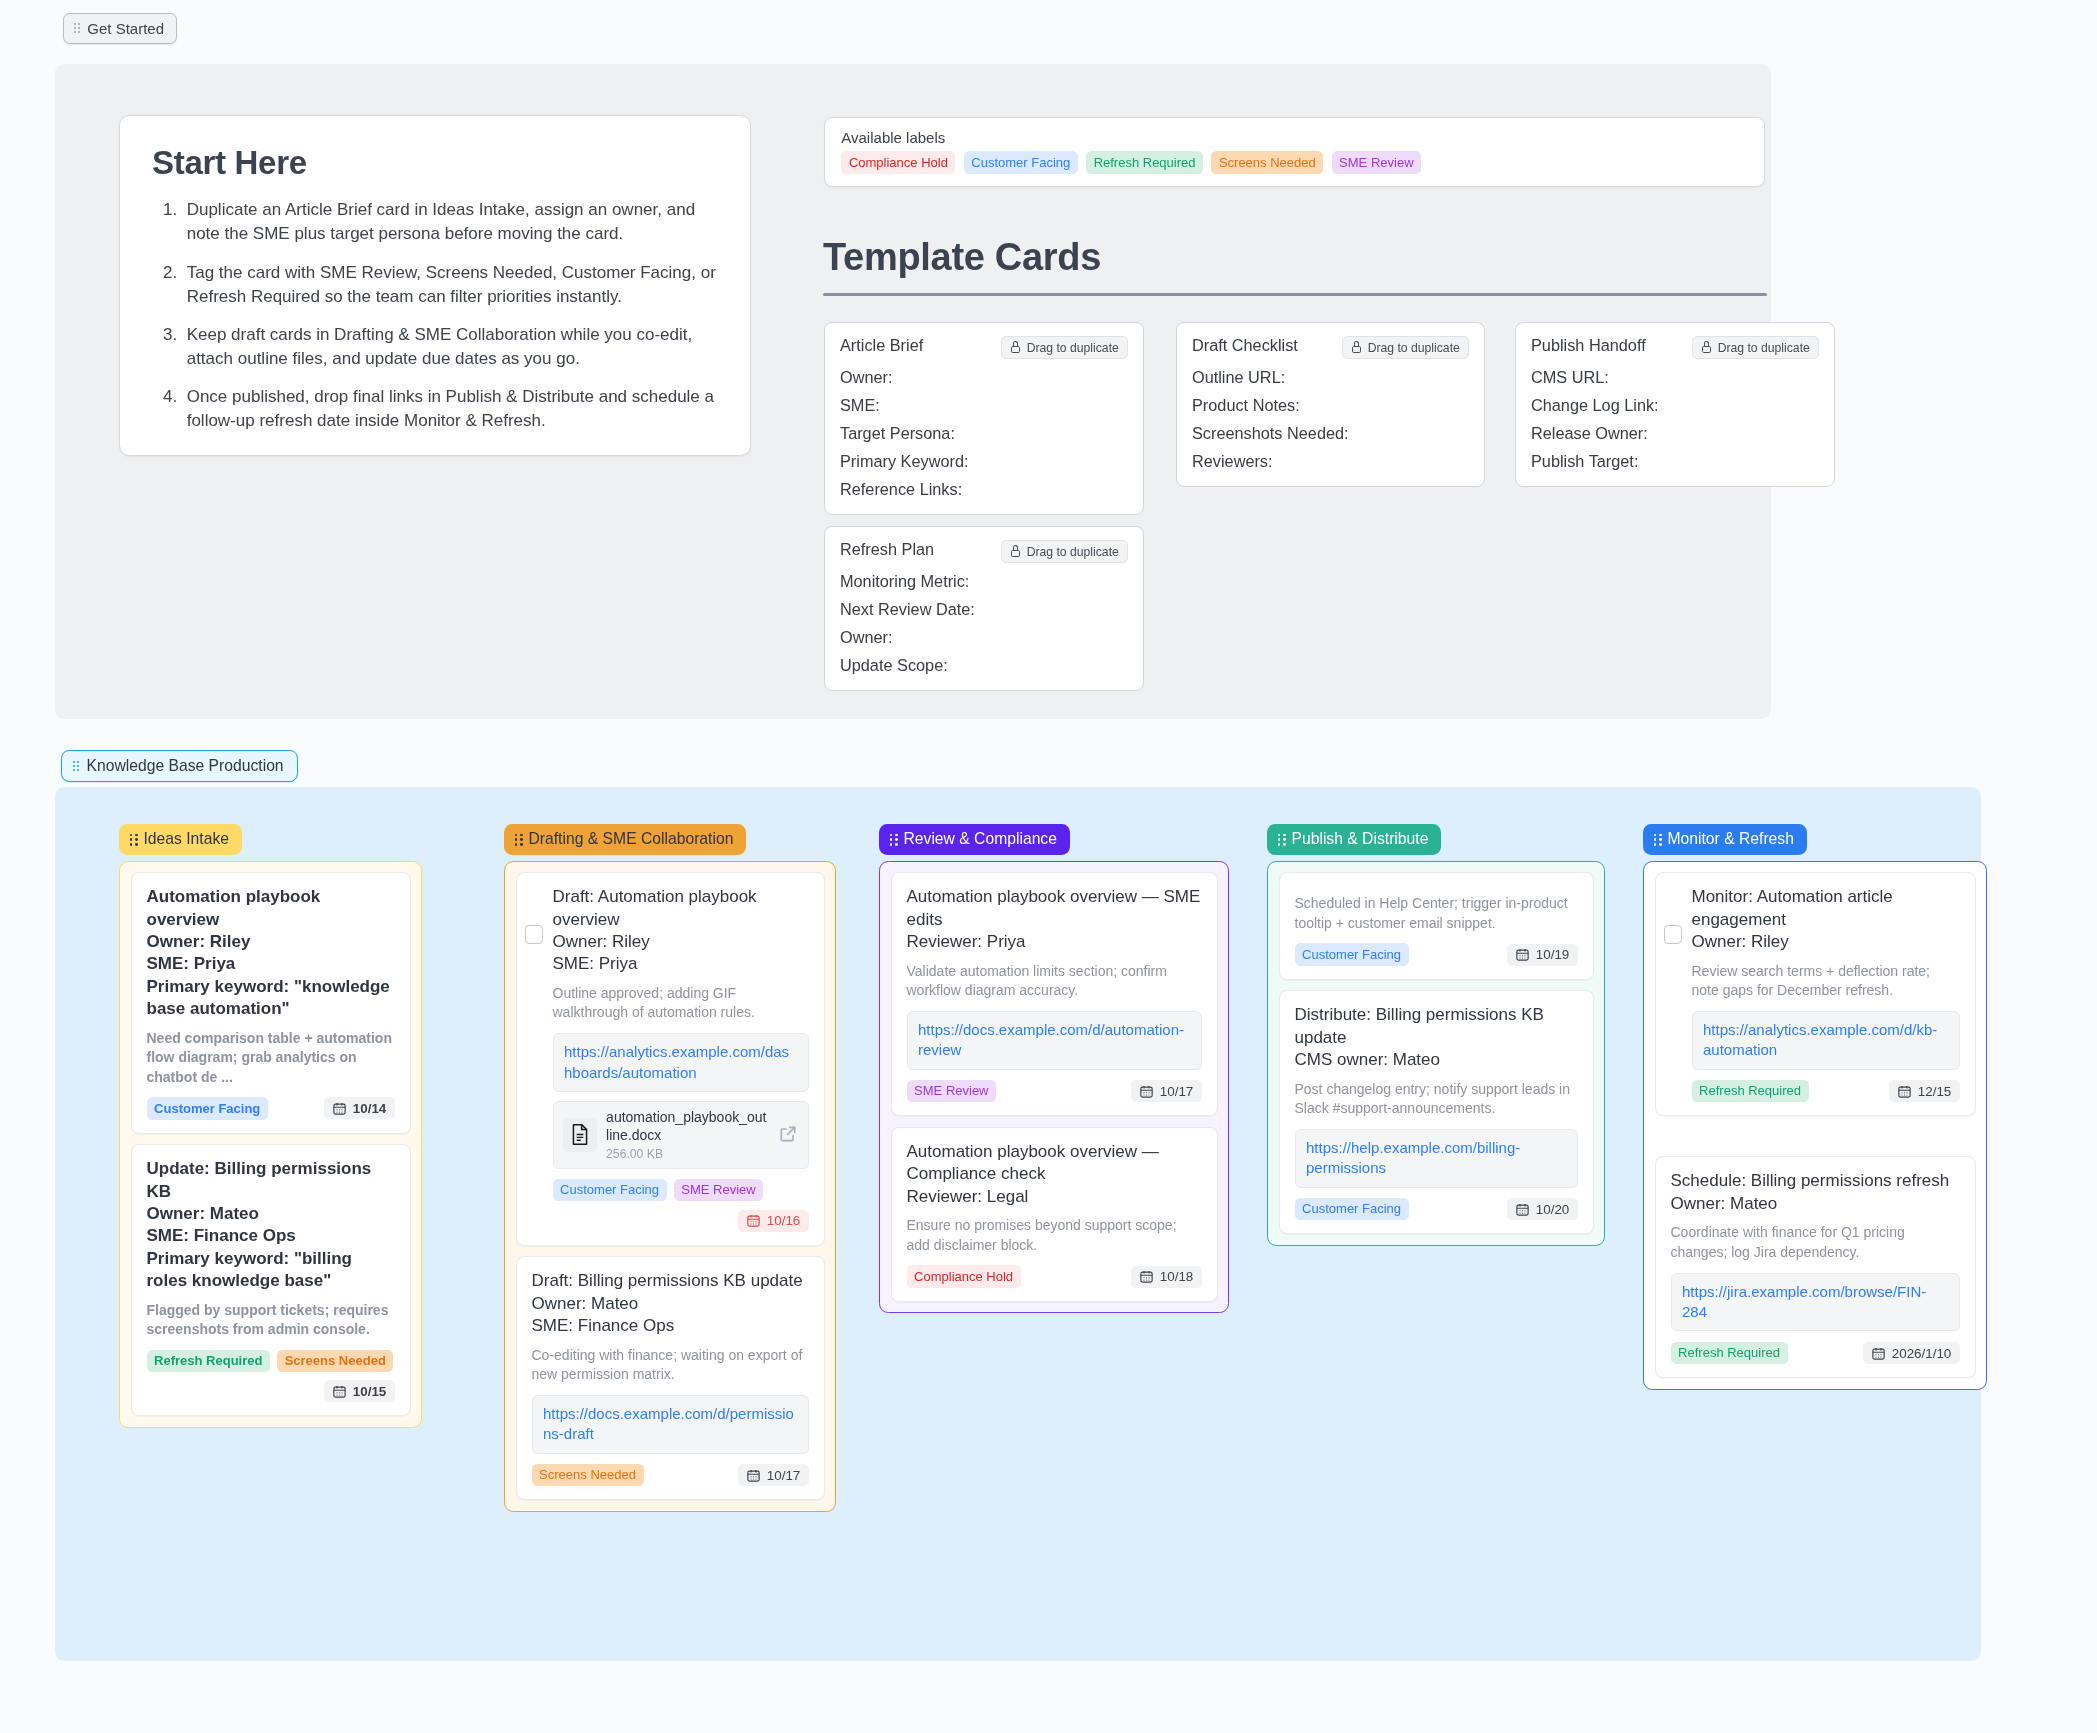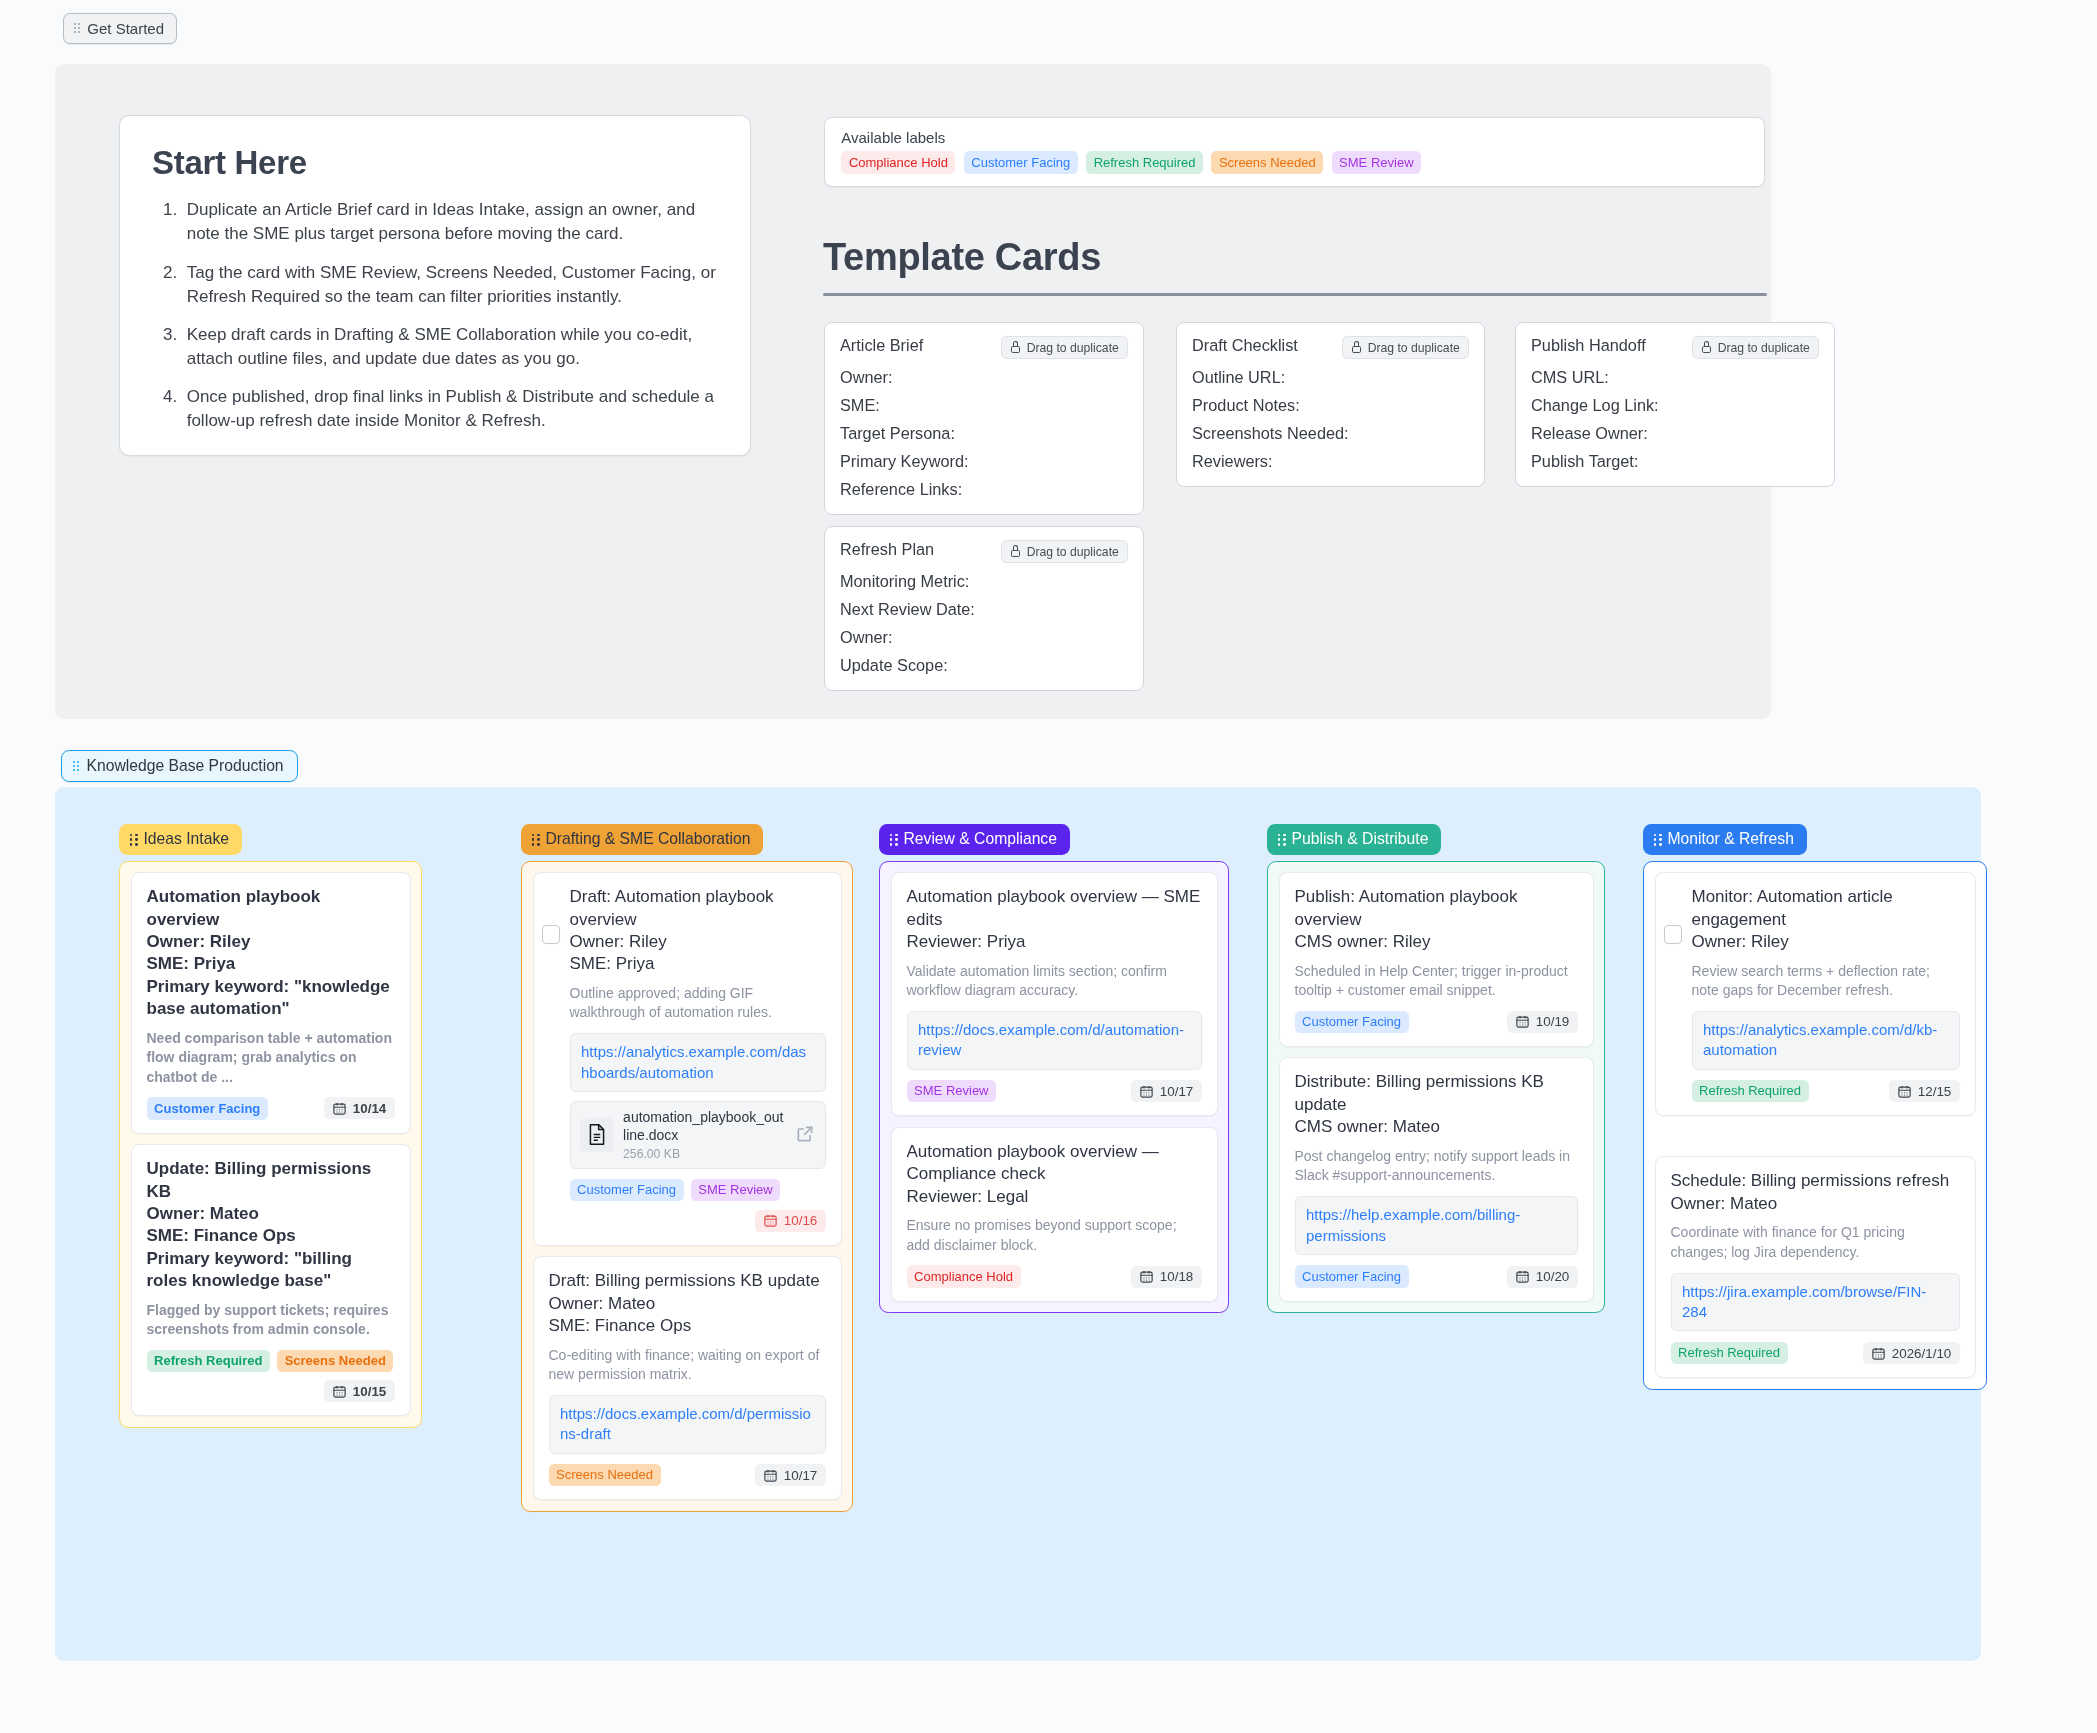--- a/index.html
+++ b/index.html
@@ -246,21 +246,21 @@
     padding: 3.5px 8.2px;
     font-size: 13.4px; color: #3d424b;
     white-space: nowrap;
   }
   .date-pill.overdue { background: #fdeaea; color: #e04a4a; }
   .cal-ic { width: 15px; height: 15px; flex:0 0 auto; }
   .kfoot-row2 { margin-top: 8.2px; display:flex; justify-content:flex-end; }
 
   
   #col-ideas      { left: 119px;  width: 303px; }
-  #col-drafting   { left: 521px;  width: 332px; }
+  #col-drafting   { left: 504px;  width: 332px; }
   #col-review     { left: 879px; width: 350px; }
   #col-publish    { left: 1267px; width: 338px; }
   #col-monitor    { left: 1643px; width: 344px; }
 </style>
 </head>
 <body>
 
 <div class="page">
 
   <div class="section-tab" id="get-started-tab">
@@ -574,21 +574,20 @@
           <i></i>
           <i></i>
           <i></i>
           <i></i>
           <i></i>
           <i></i>
         </span>
         <span>Publish &amp; Distribute</span>
       </div><div class="col-body" style="background: rgb(240, 251, 248); border-color: rgb(41, 178, 148);">
         <div class="kcard">
-          <div class="ktitle">Publish: Automation playbook overview<br>CMS owner: Riley</div>
           <div class="kdesc">Scheduled in Help Center; trigger in-product tooltip + customer email snippet.</div>
           <div class="kfoot">
             <span class="chip" style="background: rgb(219, 234, 254); color: rgb(45, 127, 249);">Customer Facing</span>
             <span class="spacer"></span>
             <span class="date-pill">
               <svg class="cal-ic" viewBox="0 0 24 24" fill="none" stroke="#3d424b" stroke-width="1.9">
 <rect x="3" y="5" width="18" height="16" rx="2.5"></rect>
                 <path d="M3 10h18M8 3v4M16 3v4"></path>
 <circle cx="8" cy="14" r=".9" fill="#3d424b" stroke="none"></circle>
                 <circle cx="12" cy="14" r=".9" fill="#3d424b" stroke="none"></circle>

